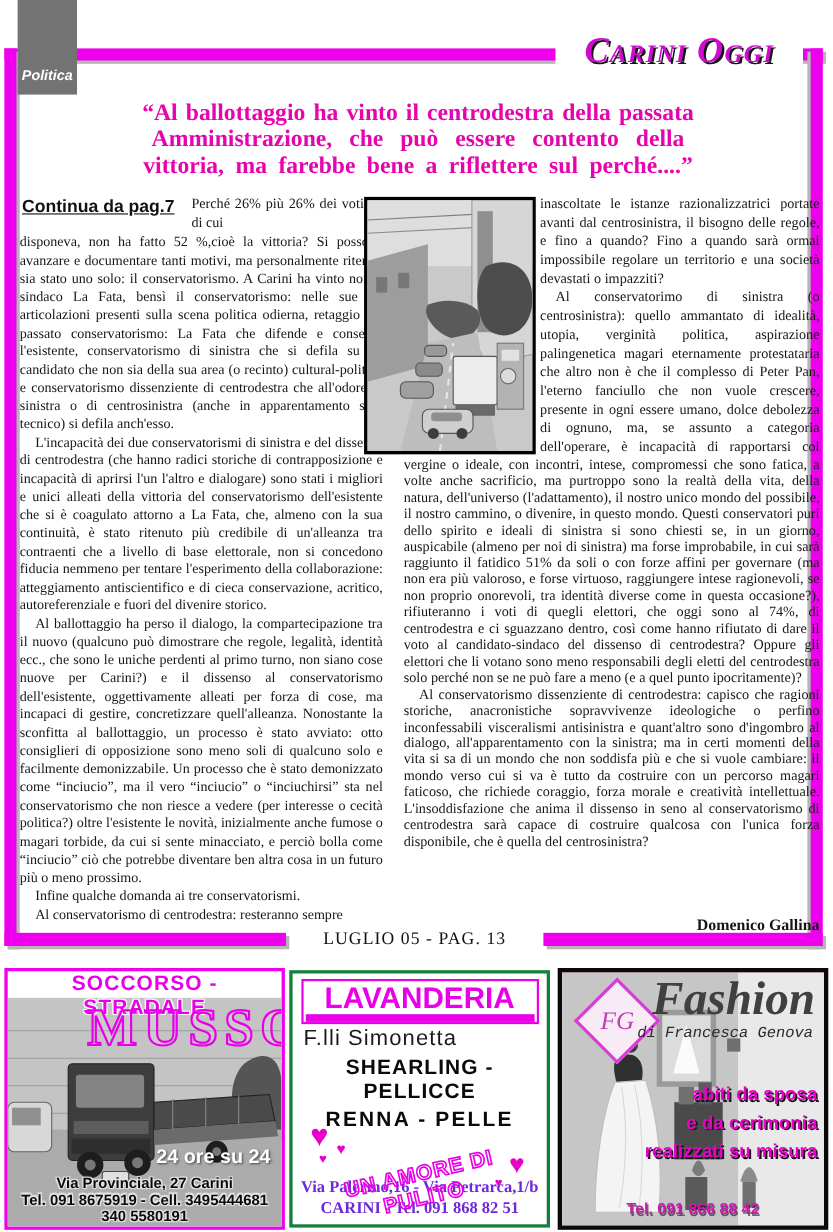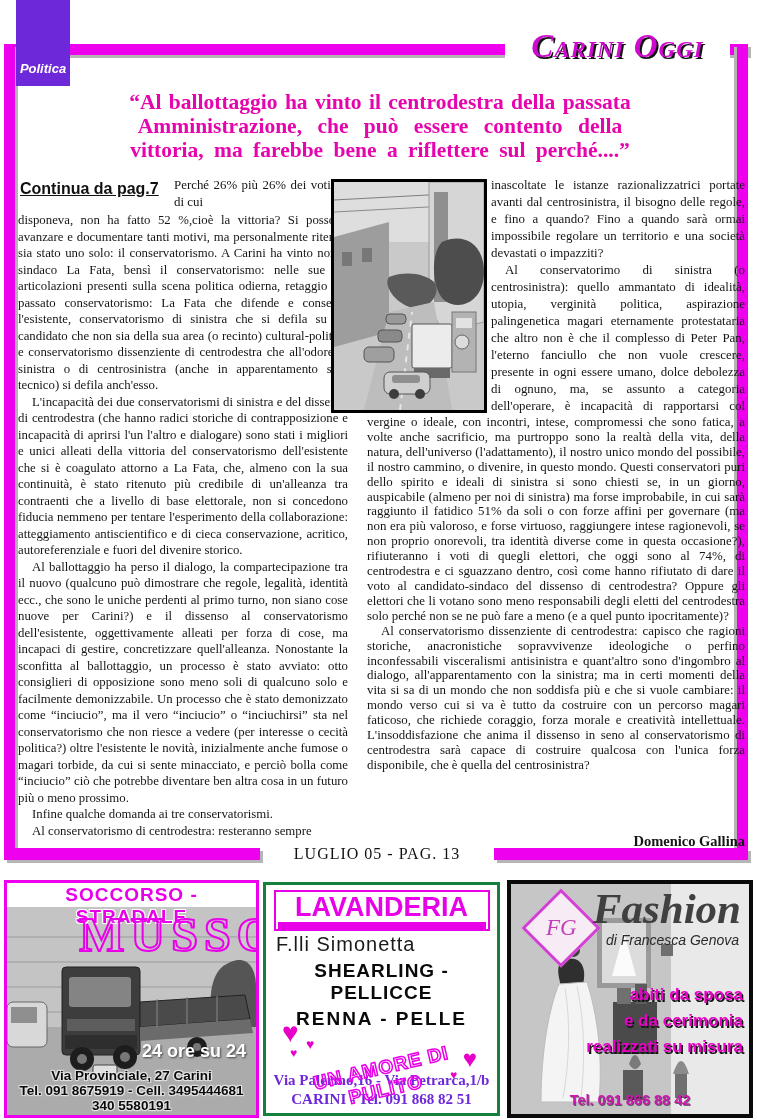--- a/index.html
+++ b/index.html
@@ -2,21 +2,21 @@
 <html><head>
 <meta charset="utf-8">
 <style>
   html,body{margin:0;padding:0;}
   body{
     width:757px;height:1120px;background:#ffffff;position:relative;overflow:hidden;
     font-family:"Liberation Serif",serif;color:#151515;
   }
   .abs{position:absolute;}
   
-  .politica-box{left:16px;top:0;width:54px;height:86px;background:#6d28d9;display:flex;align-items:flex-end;justify-content:center;z-index:5;}
+  .politica-box{left:16px;top:0;width:54px;height:86px;background:#737373;display:flex;align-items:flex-end;justify-content:center;z-index:5;}
   .politica-box span{color:#fff;font-family:"Liberation Sans",sans-serif;font-style:italic;font-weight:bold;font-size:13px;padding-bottom:10px;}
   .bar{background:#ee00ee;box-shadow:3px 3px 0 #b5b5b5;}
   .topbar-left{left:4px;top:44px;width:636px;height:11px;}
   .topbar-right{left:714px;top:44px;width:34px;height:11px;}
   .border-left{left:4px;top:44px;width:11px;height:816px;}
   .border-right{left:737px;top:44px;width:11px;height:816px;box-shadow:-3px 3px 0 #b5b5b5;}
   .botbar-left{left:4px;top:848px;width:256px;height:12px;}
   .botbar-right{left:494px;top:848px;width:254px;height:12px;}
   .logo{left:505px;top:26px;width:225px;height:40px;text-align:center;background:#fff;z-index:4;
     font-family:"Liberation Serif",serif;font-style:italic;font-weight:bold;font-variant:small-caps;
@@ -75,21 +75,21 @@
   
   .ad-fashion{left:507px;top:880px;width:238px;height:230px;border:4px solid #0a0a0a;overflow:hidden;
     box-shadow:inset 0 0 14px 4px #ff9ce8;}
   .fashion-photo{left:0;top:0;width:238px;height:230px;}
   .fg-diamond{left:22px;top:16px;width:50px;height:50px;border:3px solid #d43fd4;background:#f7ebf5;
     transform:rotate(45deg);z-index:2;display:flex;align-items:center;justify-content:center;}
   .fg-diamond span{transform:rotate(-45deg);font-family:"Liberation Serif",serif;font-style:italic;
     font-size:23px;color:#c23fb6;}
   .fashion-logo{right:8px;top:0px;font-family:"Liberation Serif",serif;font-style:italic;font-weight:bold;
     font-size:43px;color:#404040;z-index:2;}
-  .fashion-sub{right:10px;top:48px;font-family:Liberation Sans, sans-serif;font-style:italic;font-size:14px;
+  .fashion-sub{right:10px;top:48px;font-family:Liberation Mono, monospace;font-style:italic;font-size:14px;
     color:#2a2a2a;z-index:2;}
   .fashion-tags{right:6px;top:98px;text-align:right;font-family:"Liberation Sans",sans-serif;font-weight:900;
     font-size:17px;line-height:26px;color:#e800c8;z-index:2;text-shadow:1.5px 1.5px 0 #141414;}
   .fashion-addr{left:0;bottom:4px;width:100%;text-align:center;font-family:"Liberation Sans",sans-serif;
     font-weight:900;font-size:14.5px;line-height:19px;color:#cf17b2;z-index:2;text-shadow:1px 1px 0 rgba(0,0,0,0.55);}
 </style>
 </head>
 <body>
 
 <div class="abs politica-box">

